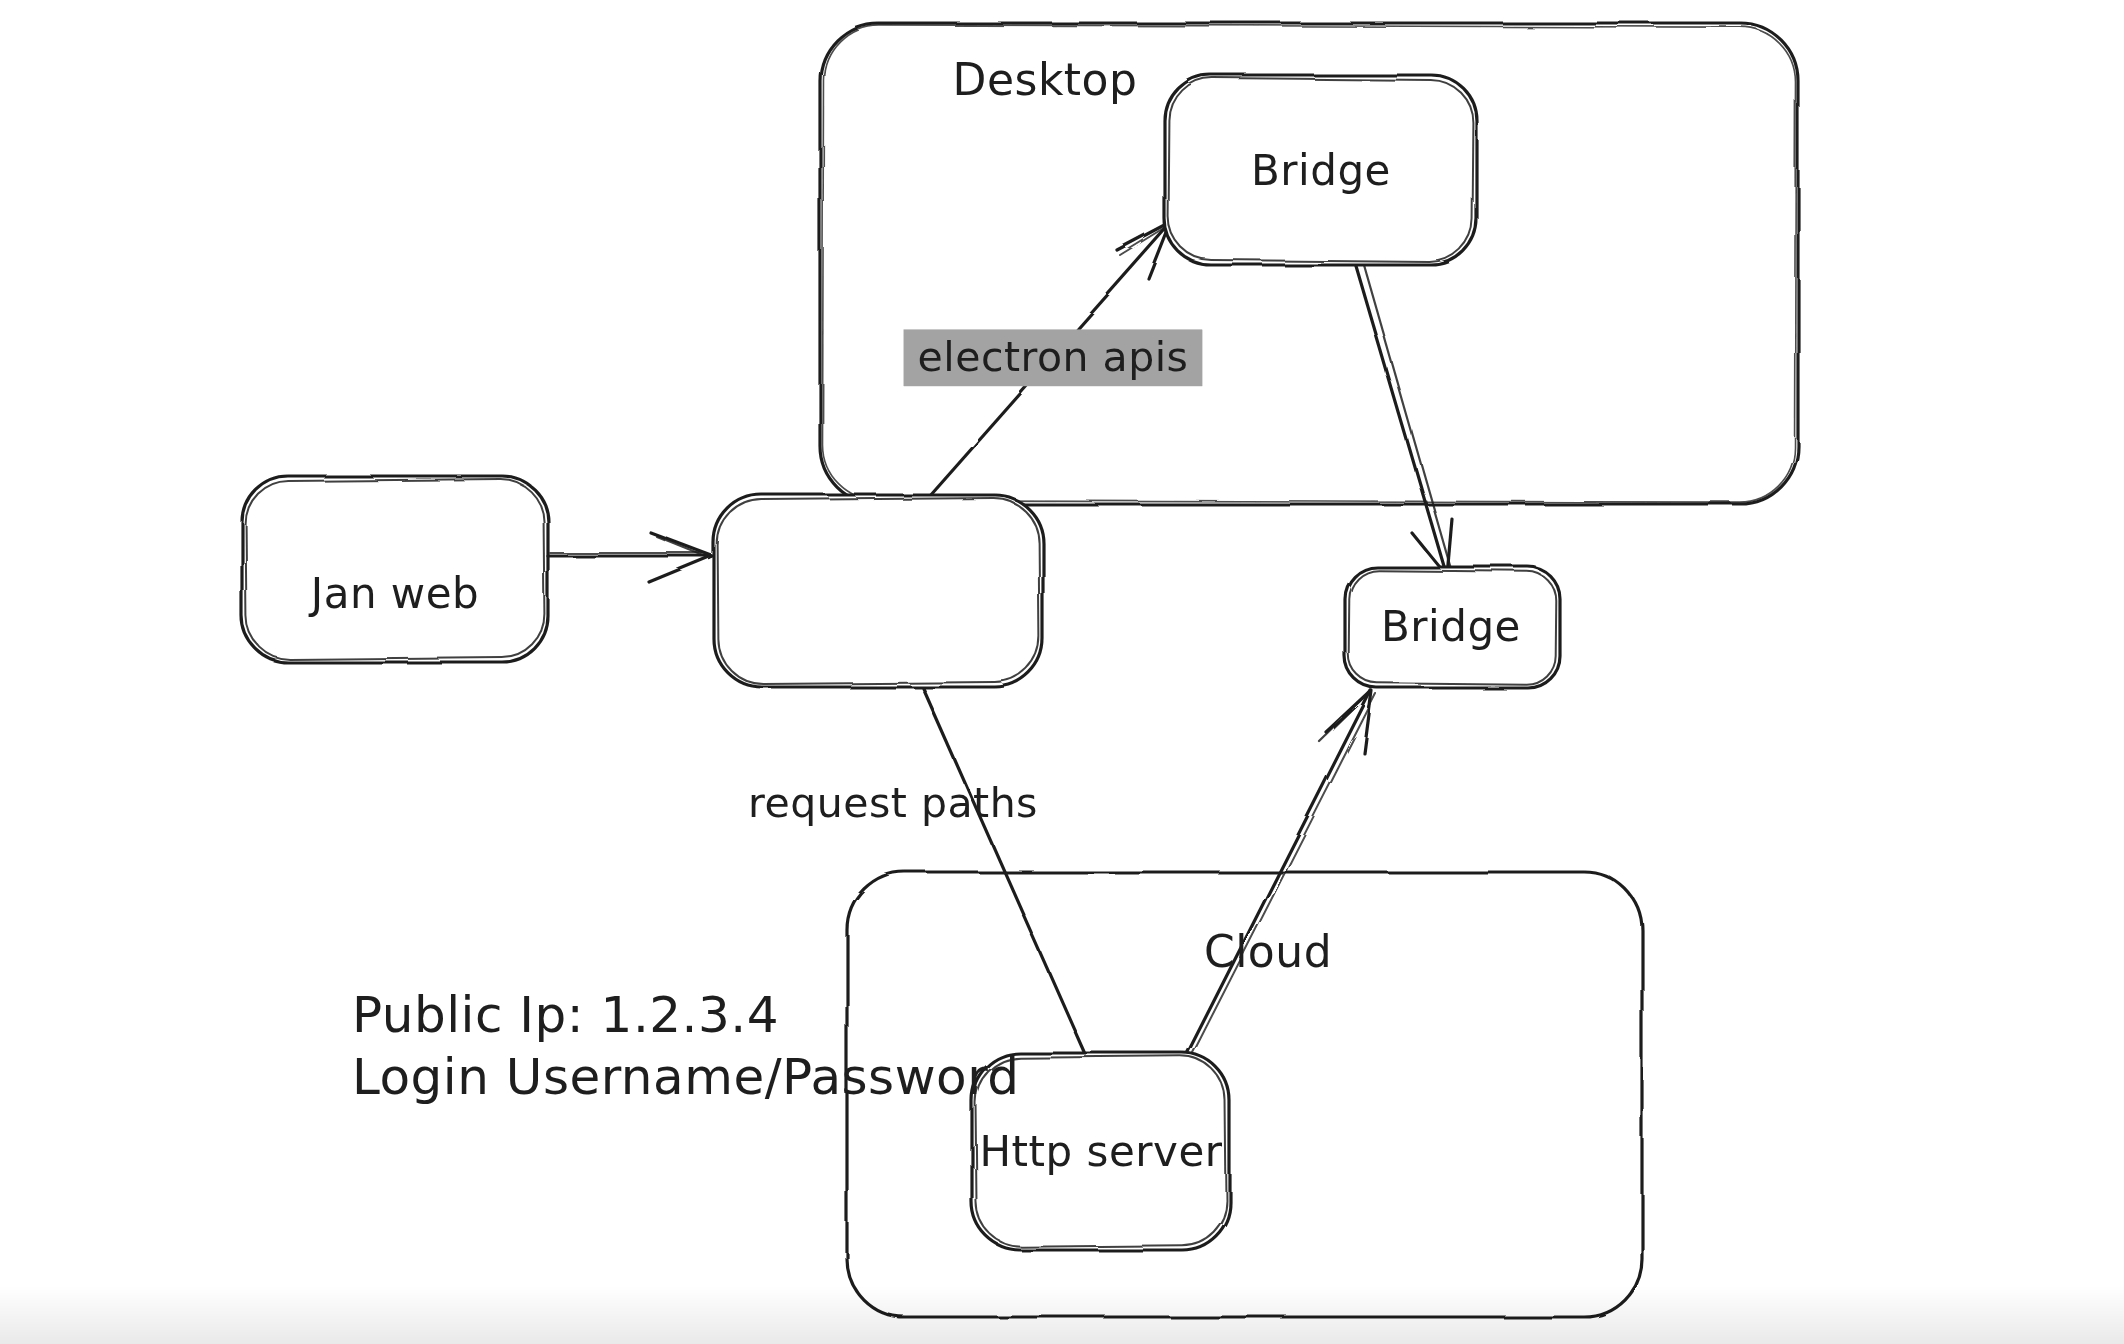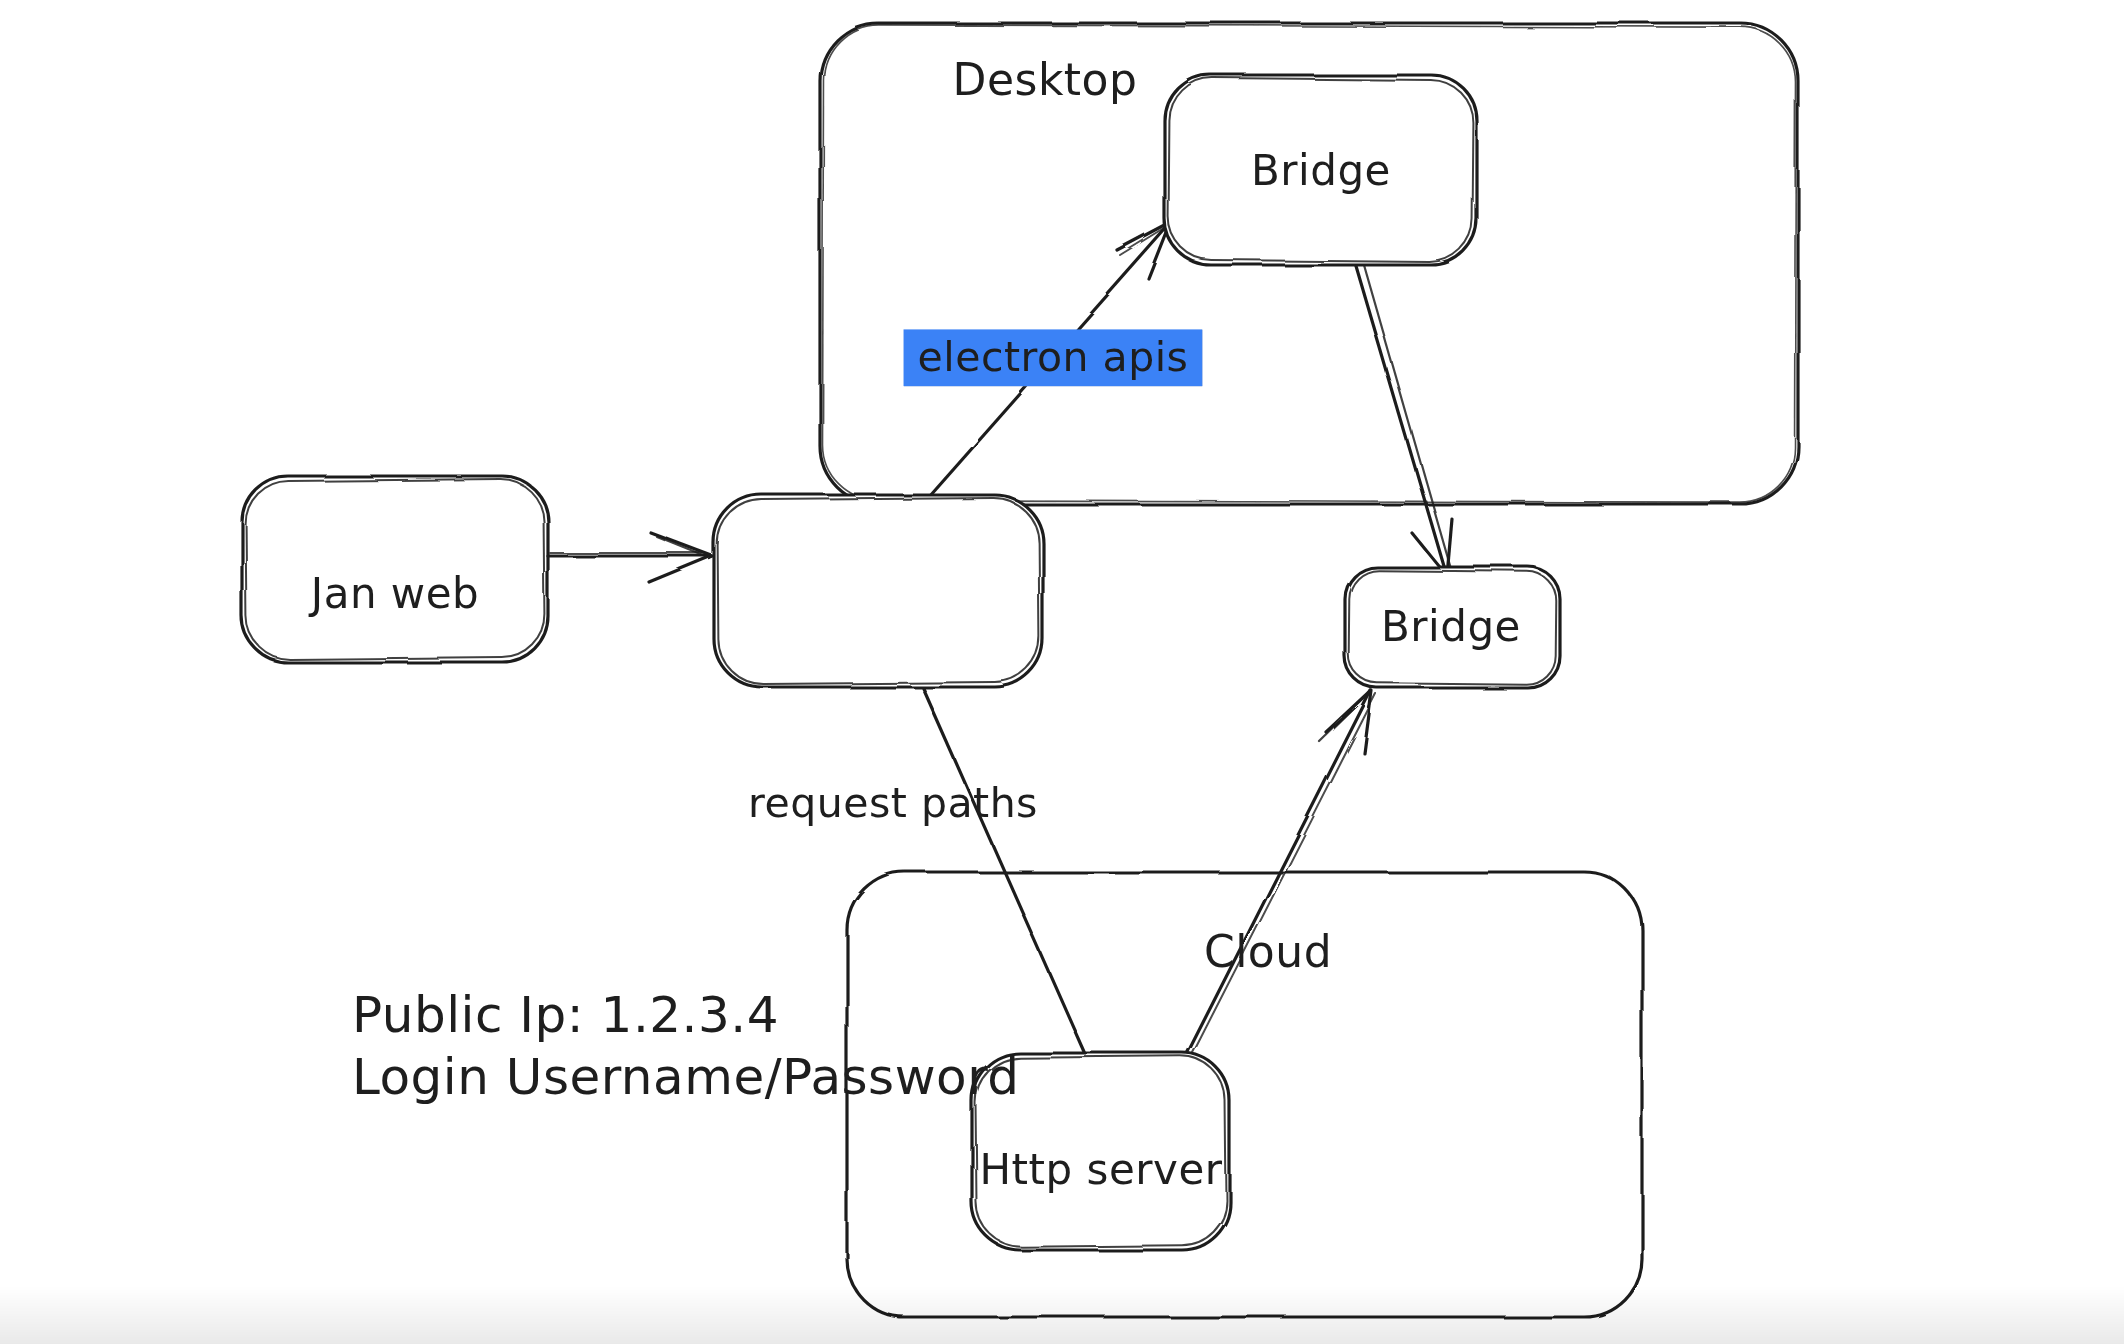--- a/index.html
+++ b/index.html
@@ -16,21 +16,21 @@
   .label{
     position:absolute;
     transform:translate(-50%,-50%);
     white-space:nowrap;
     font-size:42px;
     letter-spacing:0.5px;
     line-height:1.2;
   }
   .container-label{font-size:44px;}
   .edge-label{font-size:41px;}
-  .edge-label.masked{background:#3b82f6;padding:4px 14px;}
+  .edge-label.masked{background:#a3a3a3;padding:4px 14px;}
   .note{
     position:absolute;
     left:352px;top:984px;
     transform:none;
     font-size:50px;
     line-height:62px;
     letter-spacing:0.5px;
     white-space:nowrap;
   }
   .bottom-fade{
@@ -125,21 +125,21 @@
 
   <div class="label container-label" style="left:1045px;top:80px;">Desktop</div>
 
   <div class="label" style="left:1321px;top:171px;">Bridge</div>
 
   <div class="label" style="left:395px;top:566px;margin-top:28px;">Jan web</div>
 
 
   <div class="label" style="left:1451px;top:627px;">Bridge</div>
 
-  <div class="label" style="left:1101px;top:1152px;margin-top:18px;">Http server</div>
+  <div class="label" style="left:1101px;top:1152px;">Http server</div>
 
   <div class="label edge-label masked" style="left:1053px;top:358px;">electron apis</div>
 
   <div class="label edge-label" style="left:893px;top:804px;">request paths</div>
 
   <div class="label container-label" style="left:1268px;top:952px;">Cloud</div>
 
   <div class="note">
     <div>Public Ip: 1.2.3.4</div>
     <div>Login Username/Password</div>

